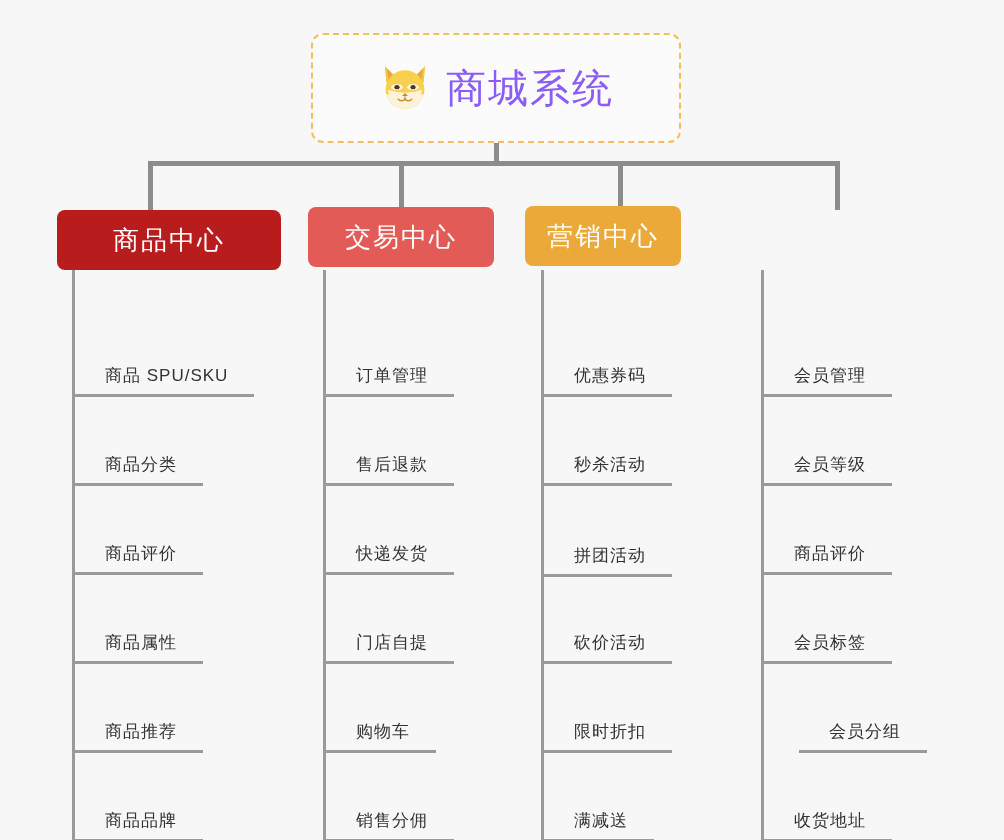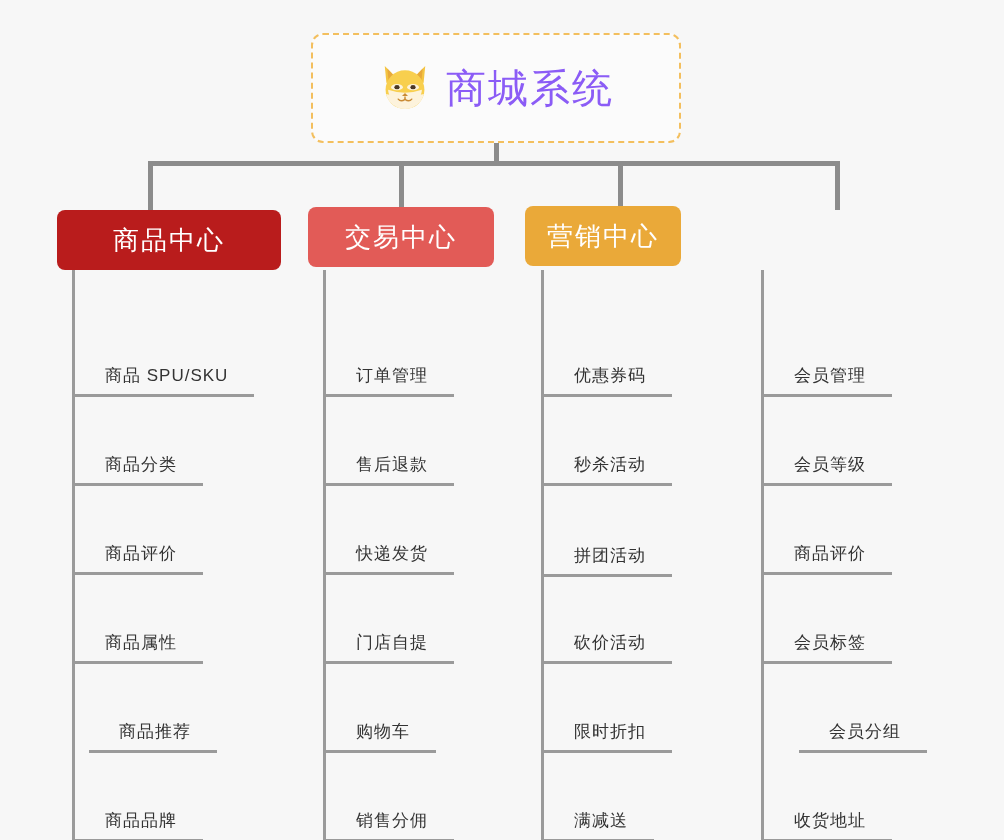--- a/index.html
+++ b/index.html
@@ -140,21 +140,21 @@
       <div class="leaf" style="top: 133px;">
         <span class="leaf-inner" style="border-bottom-color: rgb(154, 154, 154);">商品分类</span>
       </div>
       <div class="leaf" style="top: 222px;">
         <span class="leaf-inner" style="border-bottom-color: rgb(154, 154, 154);">商品评价</span>
       </div>
       <div class="leaf" style="top: 311px;">
         <span class="leaf-inner" style="border-bottom-color: rgb(154, 154, 154);">商品属性</span>
       </div>
       <div class="leaf" style="top: 400px;">
-        <span class="leaf-inner" style="border-bottom-color: rgb(154, 154, 154); margin-left: 14px;">商品推荐</span>
+        <span class="leaf-inner" style="border-bottom-color: rgb(154, 154, 154);">商品推荐</span>
       </div>
       <div class="leaf" style="top: 489px;">
         <span class="leaf-inner" style="border-bottom-color: rgb(154, 154, 154);">商品品牌</span>
       </div>
     </div>
   <div class="leaf-col" style="left:323px;">
       <div class="spine" style="height: 578px; background: rgb(154, 154, 154);"></div>
       <div class="leaf" style="top: 44px;">
         <span class="leaf-inner" style="border-bottom-color: rgb(154, 154, 154);">订单管理</span>
       </div>

